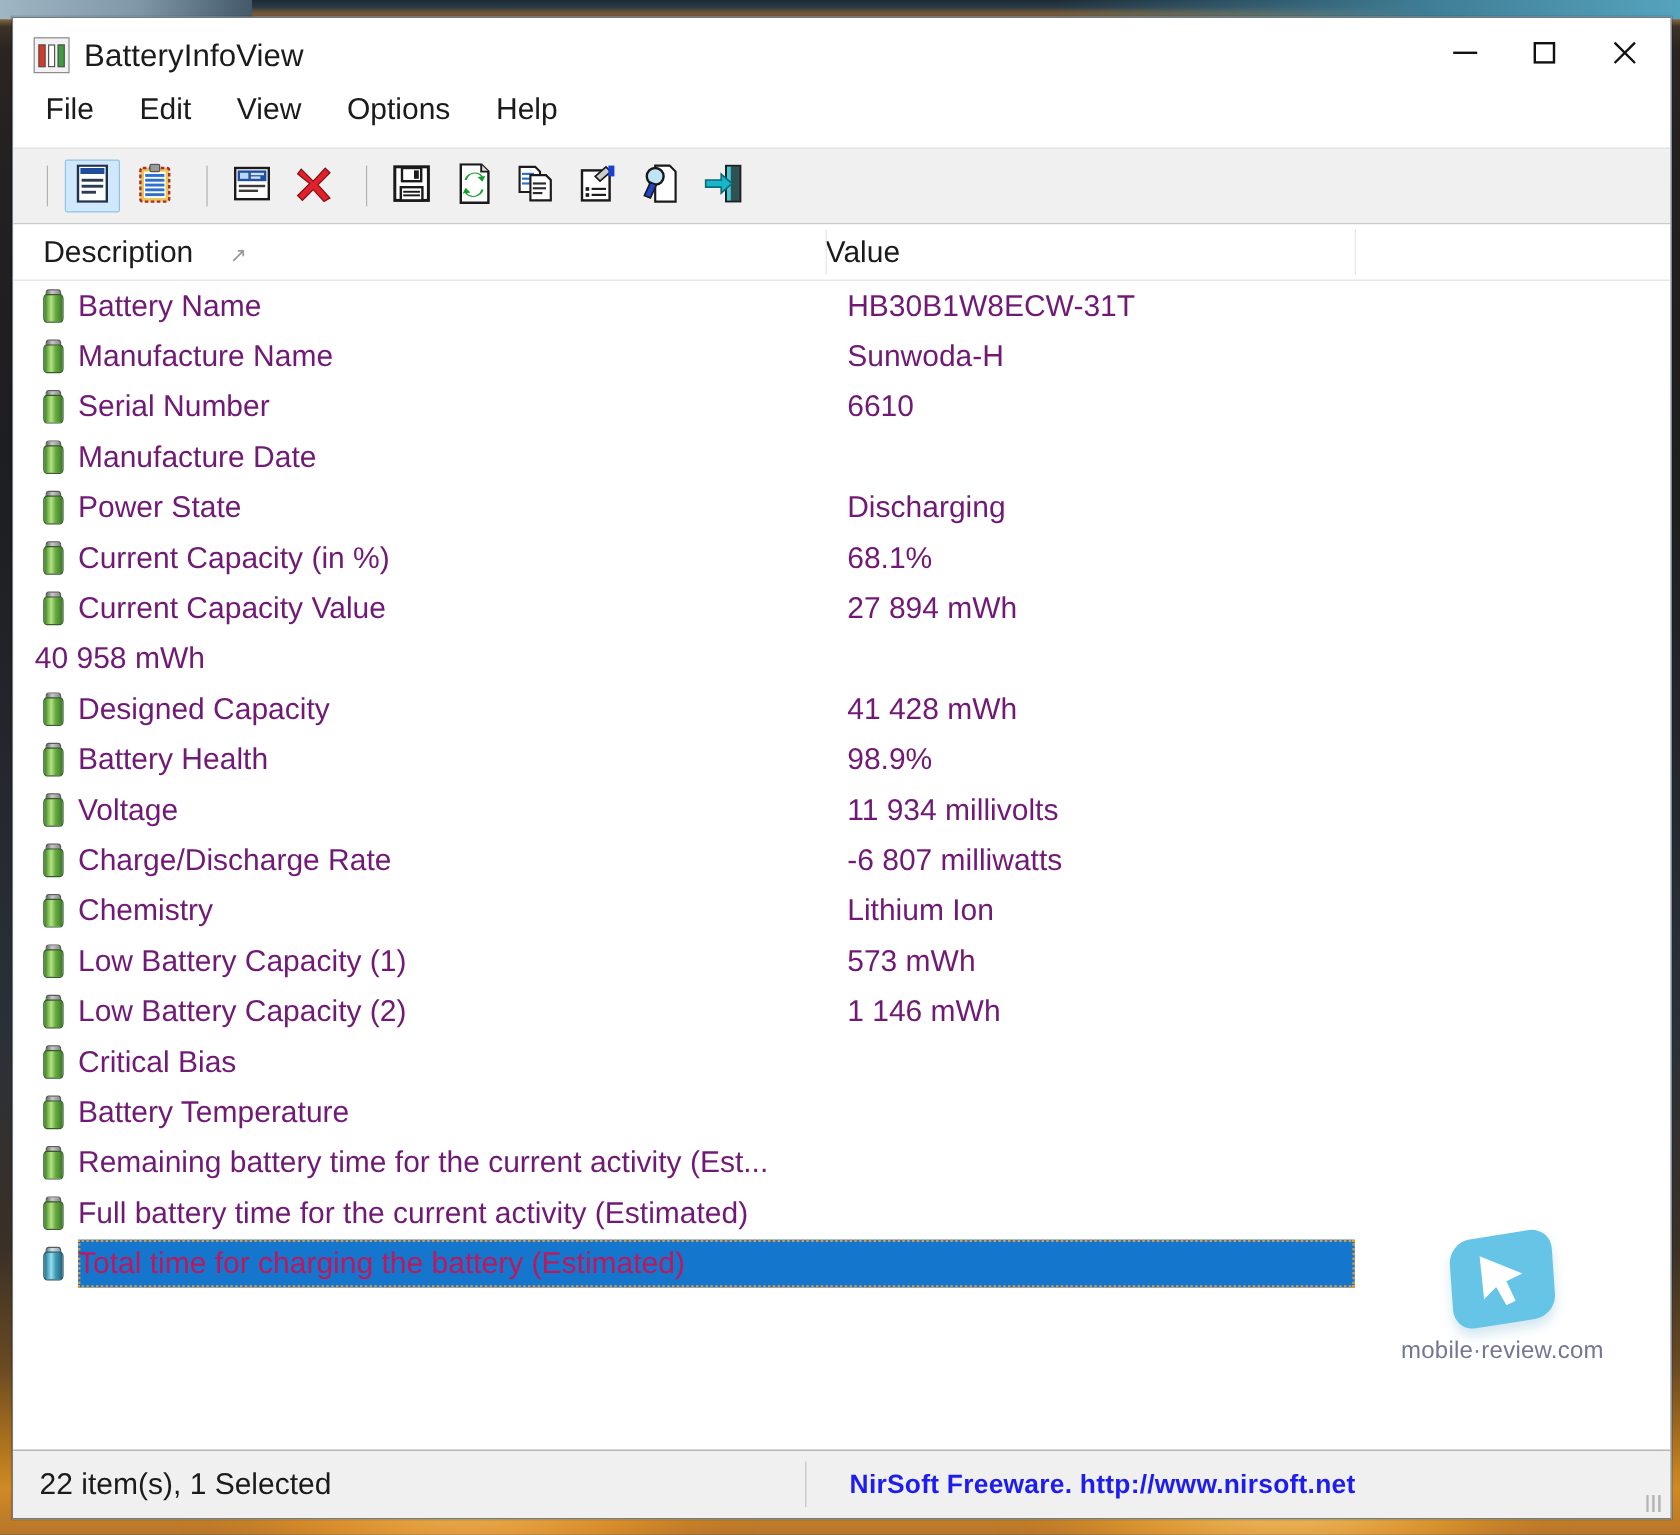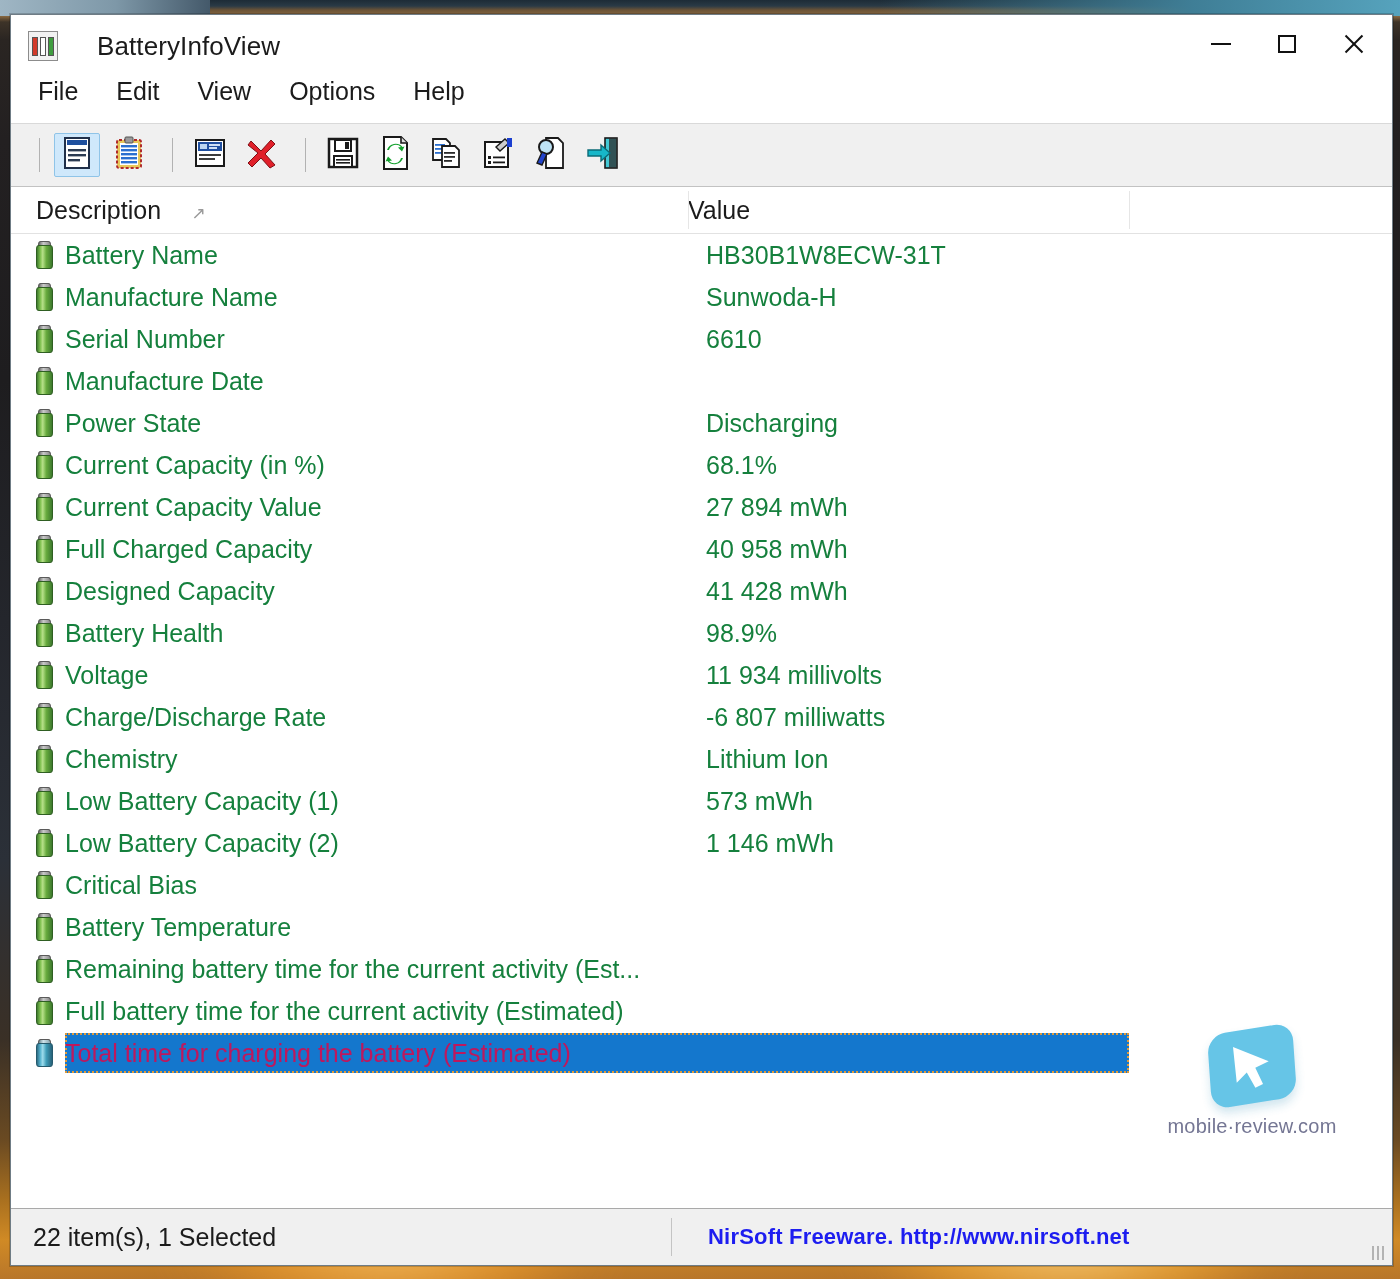--- a/index.html
+++ b/index.html
@@ -55,21 +55,20 @@
     display: flex; flex-direction: column;
     overflow: hidden;
   }
 
   
   #title-bar {
     height: 62px; flex: none;
     background: #ffffff;
     display: flex; align-items: center;
     position: relative;
-    gap: 27px;
   }
   #app-icon {
     width: 30px; height: 30px;
     margin-left: 17px; margin-right: 12px;
     position: relative;
     background: #f2f2f2;
     border: 1px solid #8c8c8c;
     box-sizing: border-box;
     display: flex; align-items: center; justify-content: center;
     gap: 2px;
@@ -170,21 +169,21 @@
     width: 677px; box-sizing: border-box;
     padding-left: 25px;
     display: flex; align-items: center;
     white-space: nowrap;
   }
   .row .cell-value {
     width: 441px; box-sizing: border-box;
     padding-left: 18px;
     white-space: nowrap;
   }
-  .label, .value { font-size: 25px; color: #15803d; }
+  .label, .value { font-size: 25px; color: #701a75; }
 
   
   .batt {
     width: 17px; height: 28px;
     margin-right: 12px;
     flex: none;
     position: relative;
   }
   .batt .body {
     position: absolute; left: 0; top: 4px;
@@ -539,27 +538,20 @@
           <div class="cell-desc">
             <span class="batt">
               <span class="cap"></span>
               <span class="body"></span>
             </span>
             <span class="label">Current Capacity Value</span>
           </div>
           <div class="cell-value"><span class="value">27 894 mWh</span></div>
         </div>
         <div class="row">
-          <div class="cell-desc">
-            <span class="batt">
-              <span class="cap"></span>
-              <span class="body"></span>
-            </span>
-            <span class="label">Full Charged Capacity</span>
-          </div>
           <div class="cell-value"><span class="value">40 958 mWh</span></div>
         </div>
         <div class="row">
           <div class="cell-desc">
             <span class="batt">
               <span class="cap"></span>
               <span class="body"></span>
             </span>
             <span class="label">Designed Capacity</span>
           </div>

